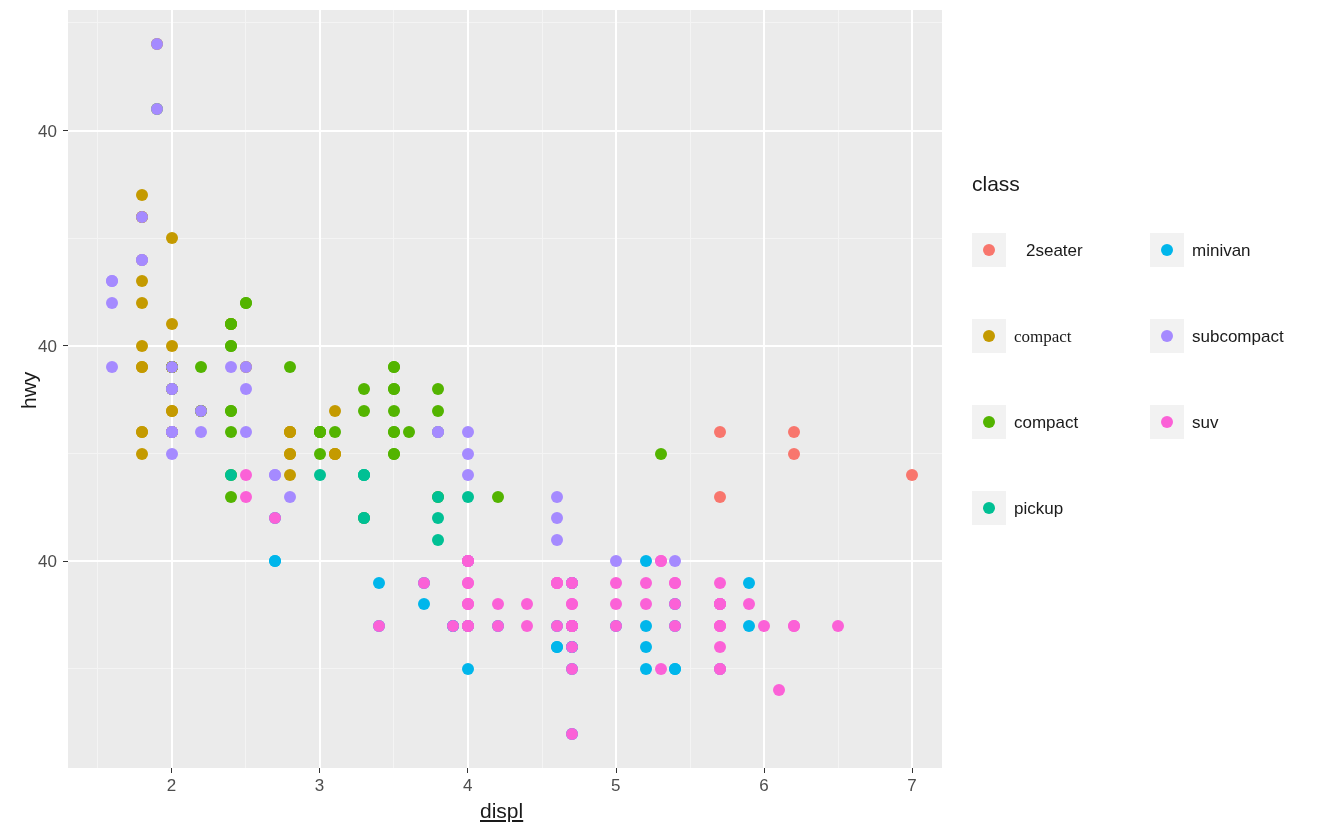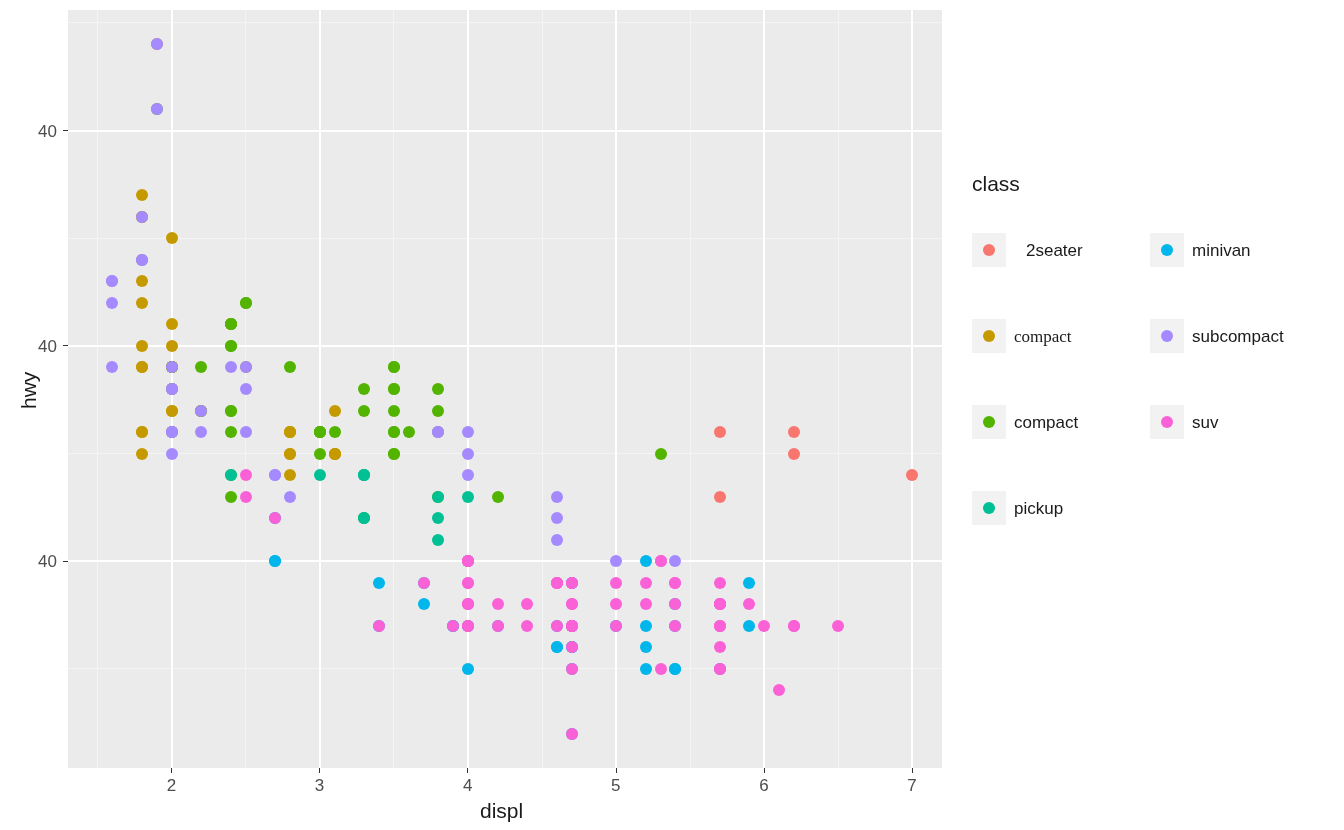--- a/index.html
+++ b/index.html
@@ -68,21 +68,21 @@
     border-radius: 50%;
     transform: translate(-6px, -6px);
   }
 </style>
 </head>
 <body>
 
 <div class="container">
   <div class="panel" id="panel" style="left: 68px; top: 10px; width: 874px; height: 758px;"></div>
 
-  <div class="axis-title" id="xlab" style="left: 480px; top: 800px;">displ</div>
+  <div class="axis-title" id="xlab" style="left: 480px; top: 800px; text-decoration: underline;">displ</div>
   <div class="axis-title" id="ylab" style="transform: rotate(-90deg); transform-origin: left top; left: 18px; top: 409px;">hwy</div>
 
   <div class="legend-title" id="legtitle" style="left: 972px; top: 173px;">class</div>
   <div id="legend-area"></div>
 <div class="grid-minor" style="left: 97.1271px; top: 10px; width: 1px; height: 758px;"></div>
     <div class="grid-minor" style="left: 245.263px; top: 10px; width: 1px; height: 758px;"></div>
     <div class="grid-minor" style="left: 393.398px; top: 10px; width: 1px; height: 758px;"></div>
     <div class="grid-minor" style="left: 541.534px; top: 10px; width: 1px; height: 758px;"></div>
     <div class="grid-minor" style="left: 689.669px; top: 10px; width: 1px; height: 758px;"></div>
     <div class="grid-minor" style="left: 837.805px; top: 10px; width: 1px; height: 758px;"></div>

